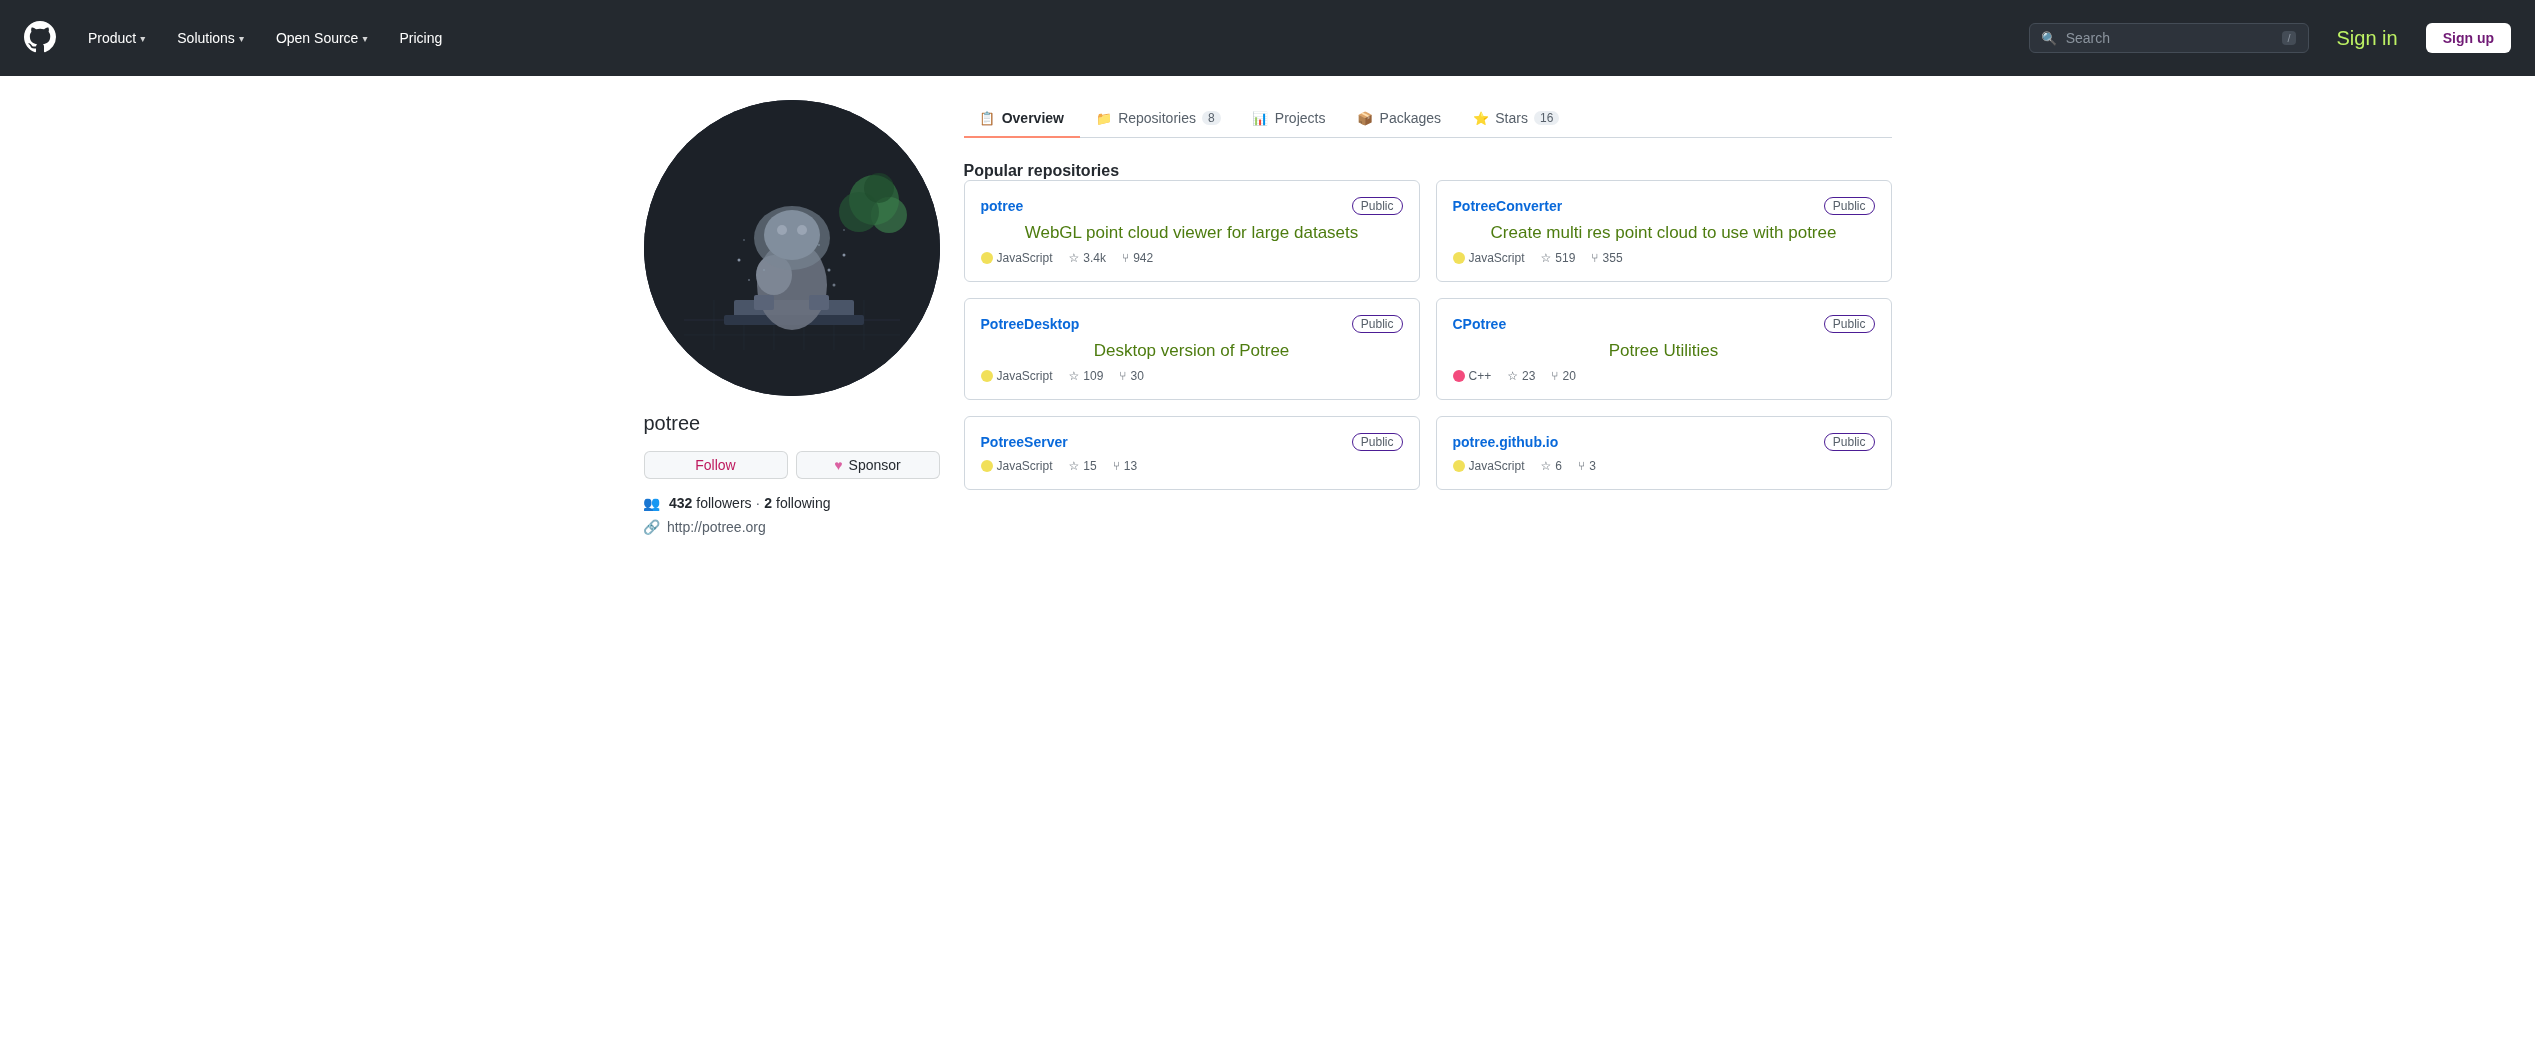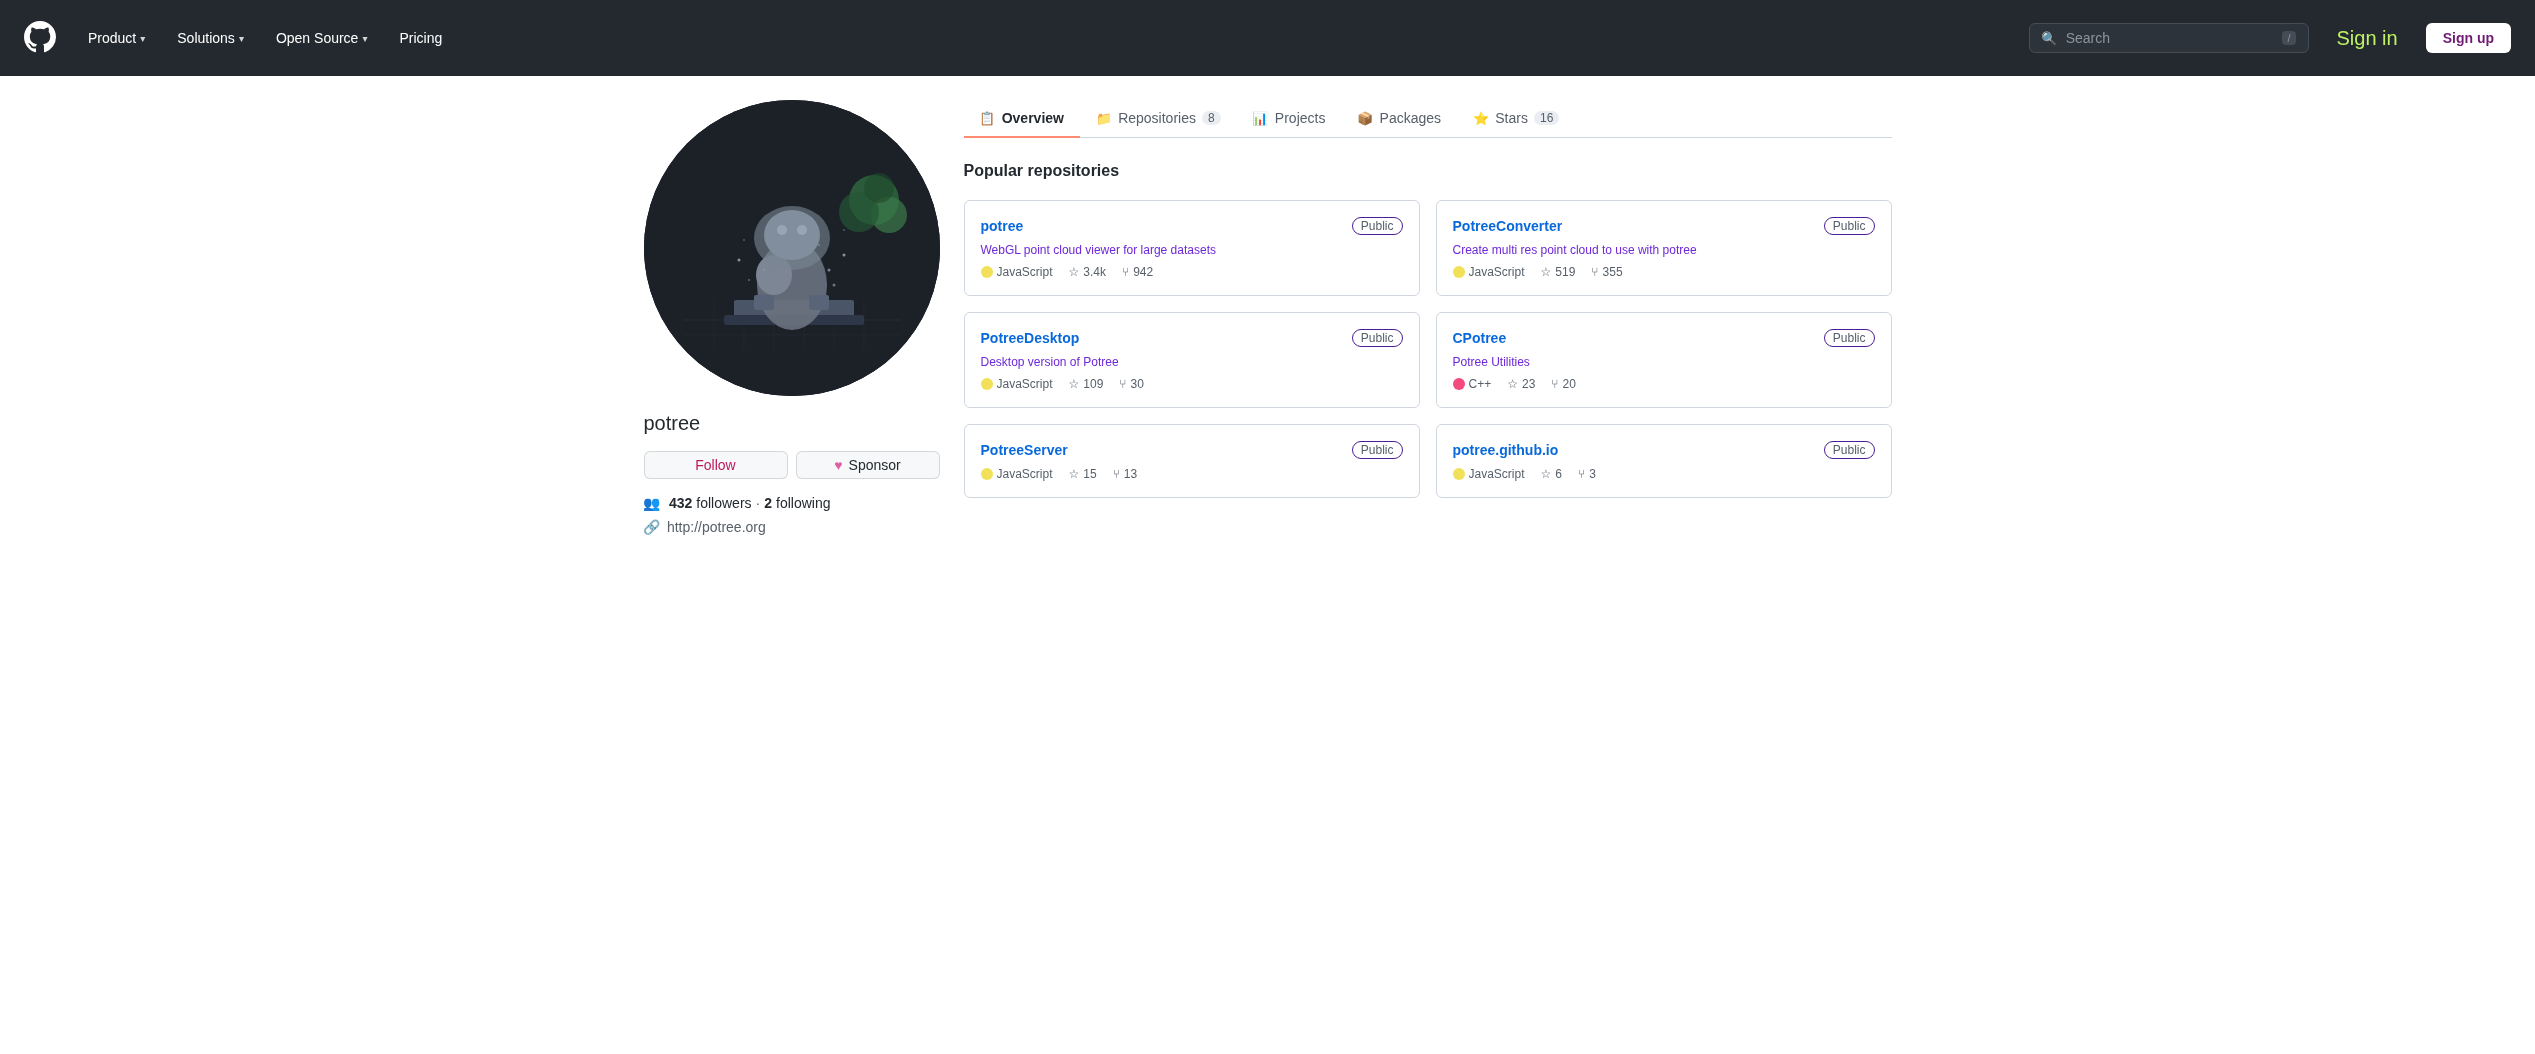--- a/index.html
+++ b/index.html
@@ -208,21 +208,21 @@
       padding: 0 6px;
       font-size: 12px;
       font-weight: 500;
     }
 
     
     .section-title {
       font-size: 16px;
       font-weight: 600;
       color: #24292f;
-      margin-bottom: 20px;
+      margin-bottom: 0;
     }
     .repos-grid {
       display: grid;
       grid-template-columns: 1fr 1fr;
       gap: 16px;
     }
     .repo-card {
       border: 1px solid #d0d7de;
       border-radius: 6px;
       padding: 16px;
@@ -244,23 +244,24 @@
     }
     .repo-badge {
       border: 1px solid #4c1d95;
       border-radius: 20px;
       padding: 1px 8px;
       font-size: 12px;
       color: #57606a;
       font-weight: 500;
     }
     .repo-desc {
-      font-size: 12px;
-      color: #6d28d9;
+      font-size: 17px;
+      color: #4d7c0f;
       flex: 1;
+      text-align: center;
     }
     .repo-stats {
       display: flex;
       align-items: center;
       gap: 16px;
       font-size: 12px;
       color: #57606a;
     }
     .repo-stat {
       display: flex;

